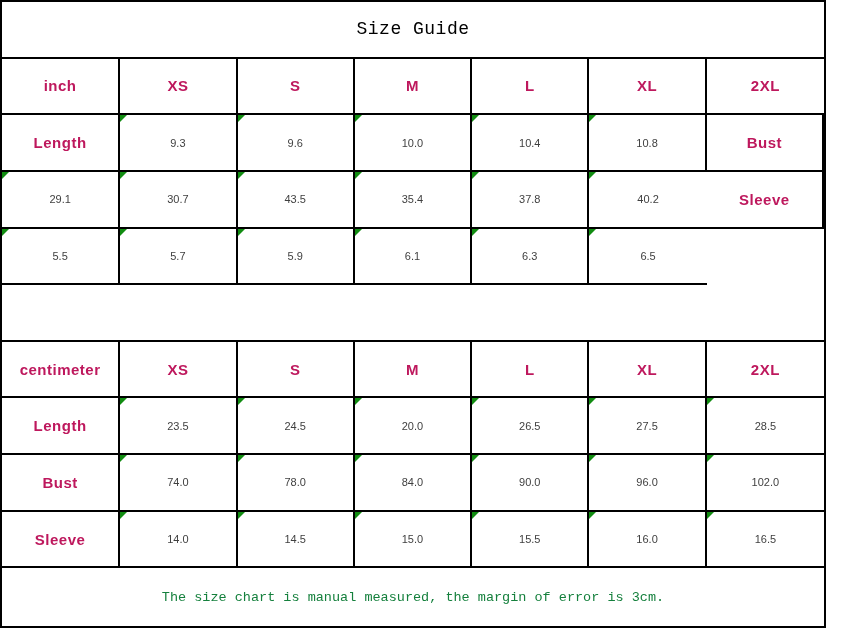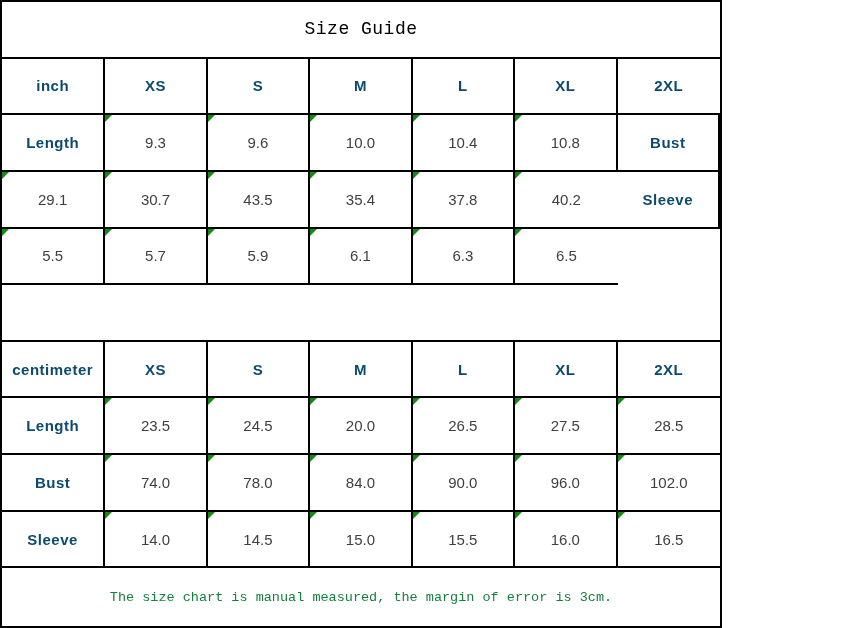--- a/index.html
+++ b/index.html
@@ -2,21 +2,21 @@
 <html style="--marker: #118c11; --value-color: #3f3f3f;"><head>
 <meta charset="utf-8">
 <style>
   html, body {
     margin: 0;
     padding: 0;
     background: #ffffff;
   }
   .size-guide {
     box-sizing: border-box;
-    width: 722px;
+    width: 826px;
     height: 628px;
     border: 2px solid #000;
     background: #fff;
     display: grid;
     grid-template-columns: 124fr 123fr 123fr 123fr 123fr 123fr 123fr;
     grid-template-rows: repeat(10, 57fr) 58fr;
   }
   .cell {
     position: relative;
     display: flex;
@@ -32,25 +32,25 @@
     font-family: "Liberation Mono", monospace;
     font-size: 18px;
     color: #000;
     letter-spacing: 0.5px;
   }
   .head {
     font-family: "Liberation Sans", sans-serif;
     font-weight: bold;
     font-size: 15px;
     letter-spacing: 0.5px;
-    color: #0c4a6e;
+    color: #be185d;
   }
   .num {
     font-family: "Liberation Sans", sans-serif;
-    font-size: 15px;
+    font-size: 11px;
     color: var(--value-color, #3f3f3f);
   }
   .tri {
     position: absolute;
     top: 0;
     left: 0;
     width: 0;
     height: 0;
     border-top: 7px solid var(--marker, #118c11);
     border-right: 7px solid transparent;

